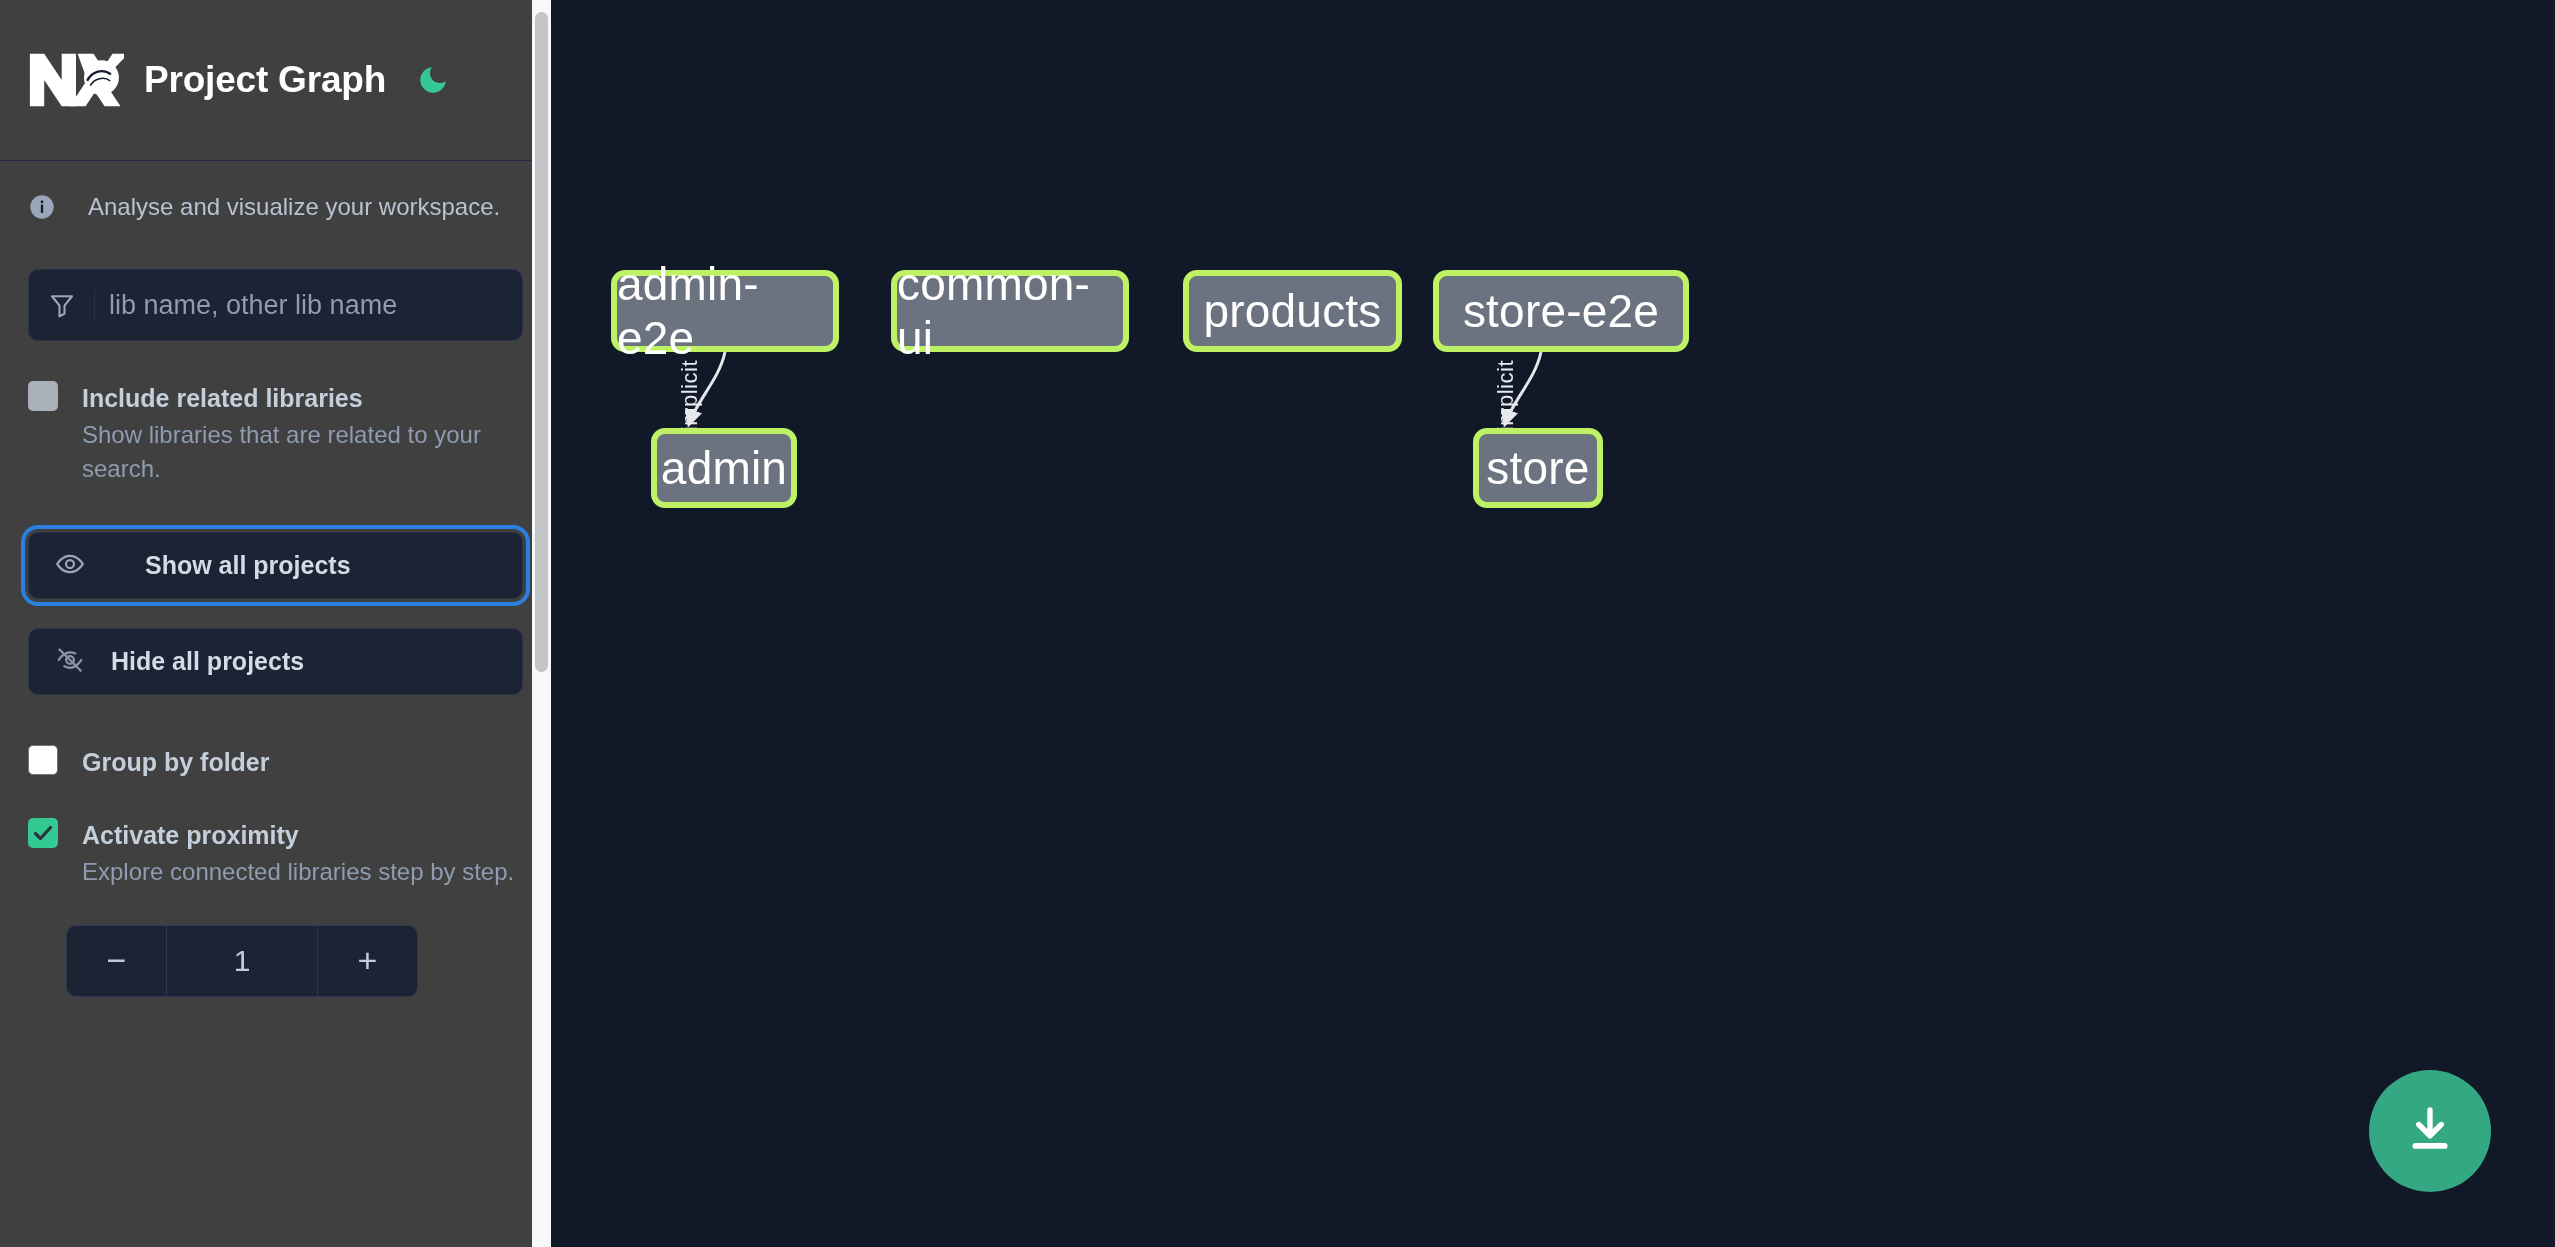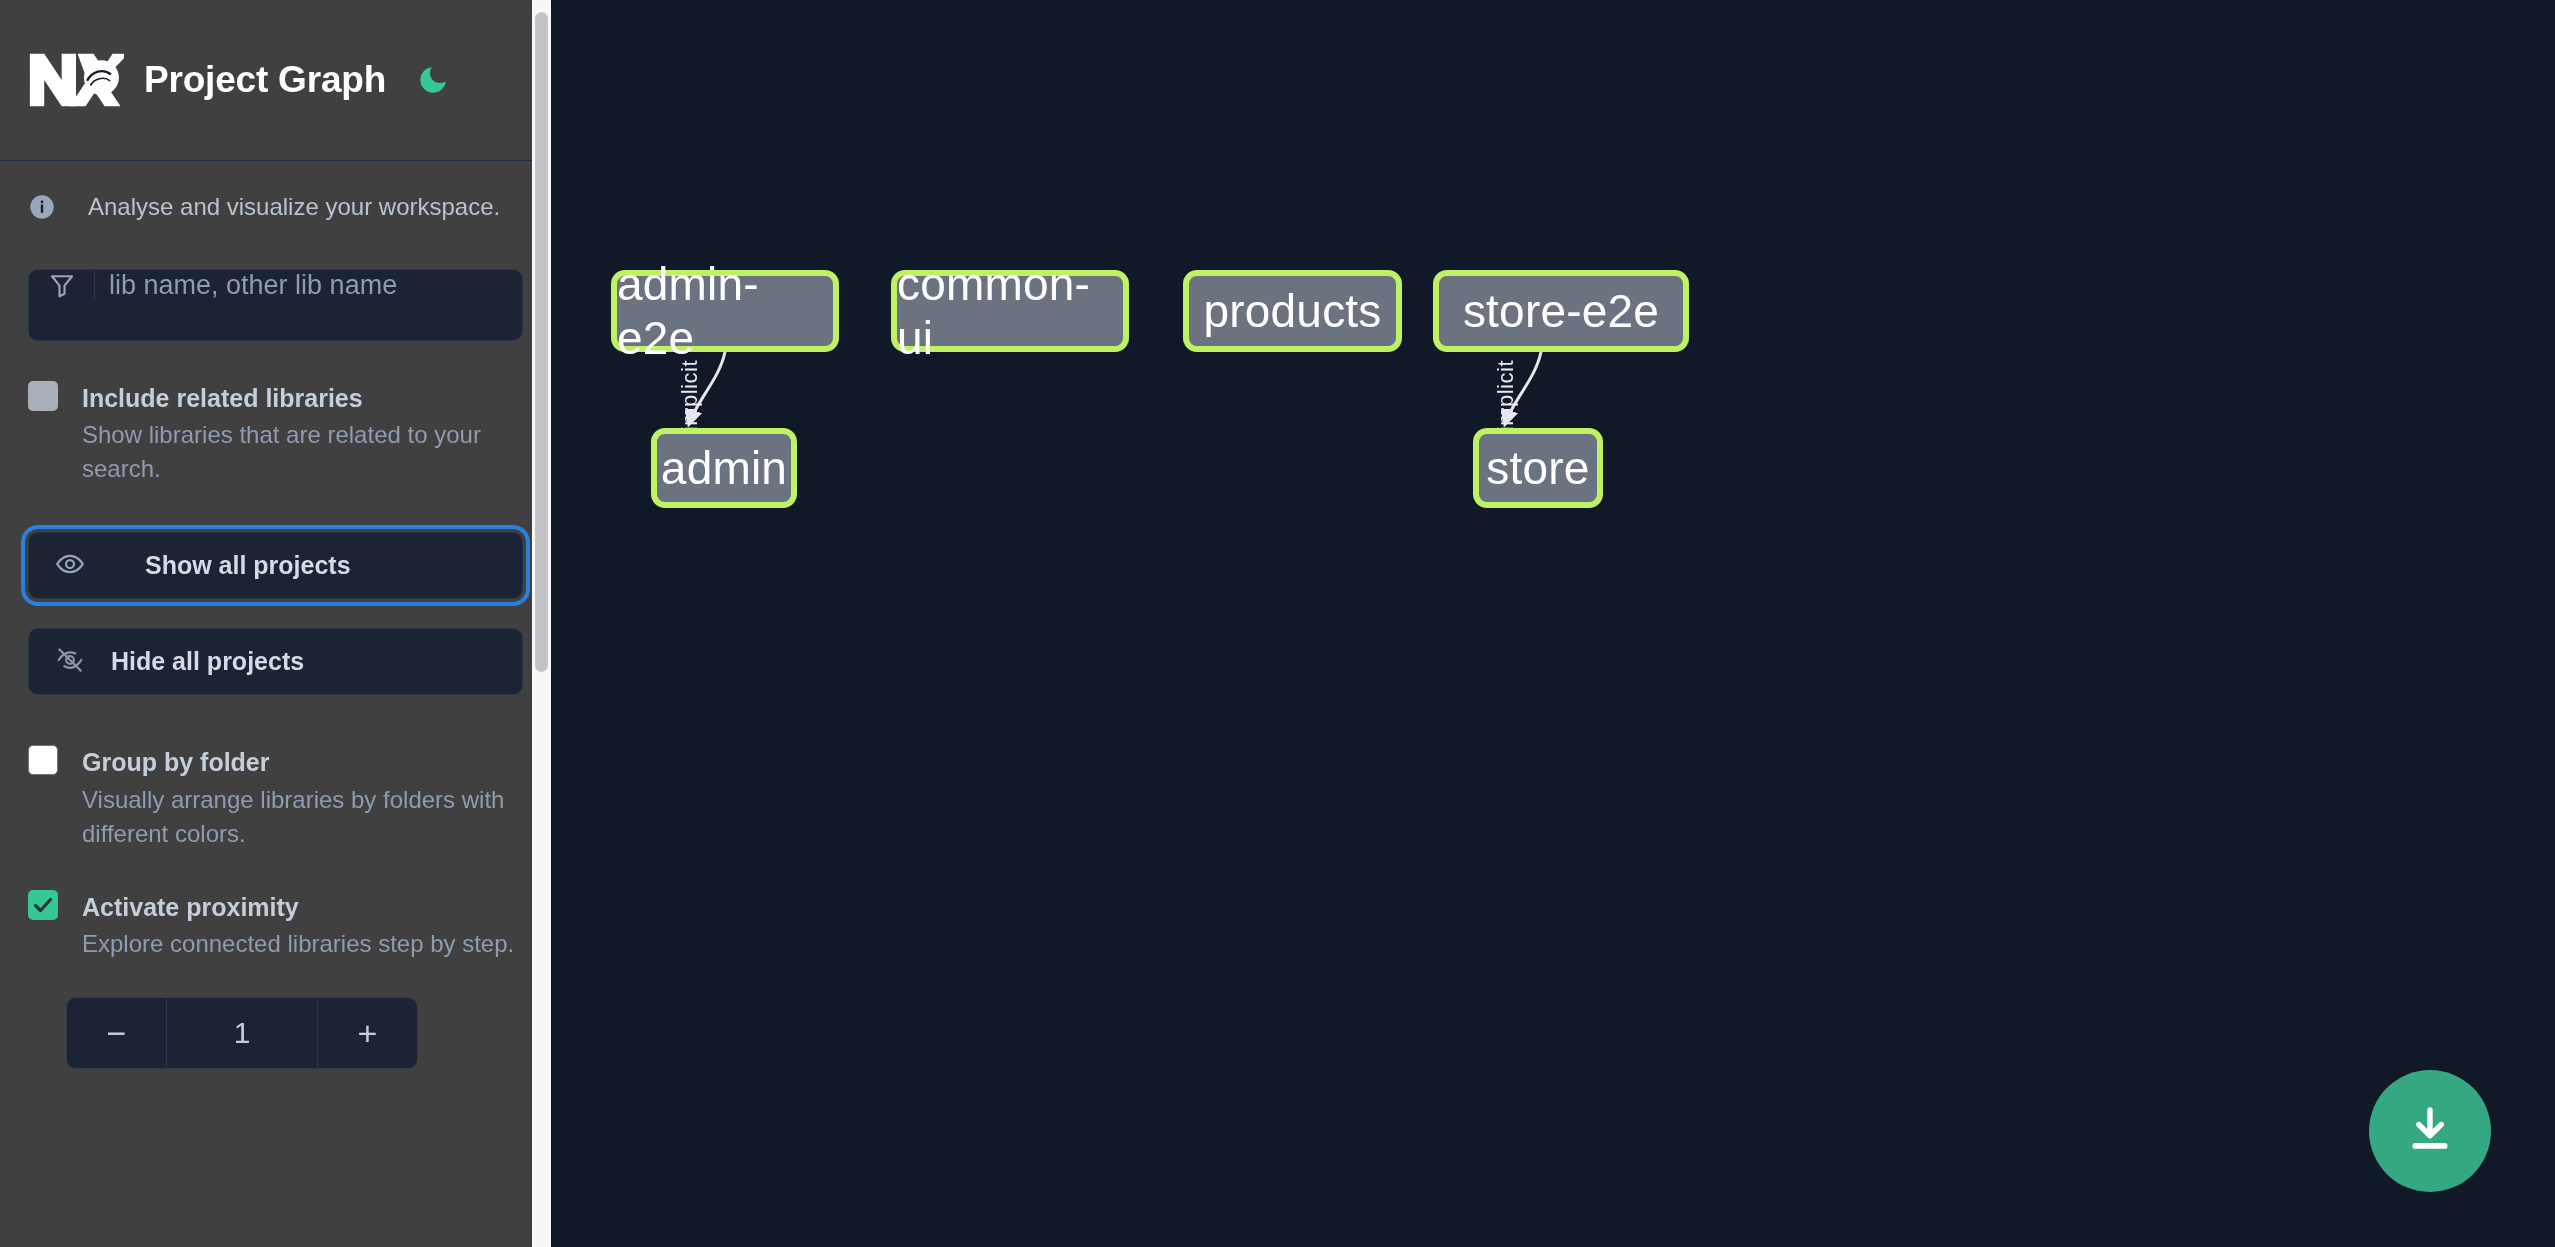--- a/index.html
+++ b/index.html
@@ -45,21 +45,21 @@
   .info-text {
     margin-left: 32px;
     font-size: 24px; color: #b8c2d1;
     white-space: nowrap;
   }
 
   
   .search-wrap {
     margin: 48px 28px 0 28px;
     height: 72px;
-    display: flex; align-items: flex-start;
+    display: flex; align-items: center;
     background: #1b2334;
     border: 1px solid #2a3449;
     border-radius: 10px;
     overflow: hidden;
   }
   .search-icon-box {
     width: 66px; display: flex; align-items: center; justify-content: center;
     border-right: 1px solid #2a3449;
   }
   .search-input {
@@ -252,21 +252,20 @@
           <path d="M3.6 3.6l17 17" stroke="#8b94a3" stroke-width="1.8" stroke-linecap="round"></path>
         </svg>
       </span>
       <span class="btn-label">Hide all projects</span>
     </div>
 
     <div class="opt-row" style="margin-top:44px;">
       <span class="cb white"></span>
       <div class="opt-body">
         <div class="opt-title">Group by folder</div>
-        <div class="opt-desc">Visually arrange libraries by folders with different colors.</div>
       </div>
     </div>
 
     <div class="opt-row" style="margin-top:33px;">
       <span class="cb green">
         <svg viewBox="0 0 24 24" width="24" height="24" aria-hidden="true">
           <path d="M4.5 12.5l5 5 10-11" fill="none" stroke="#2b3440" stroke-width="3.2" stroke-linecap="round" stroke-linejoin="round"></path>
         </svg>
       </span>
       <div class="opt-body">

